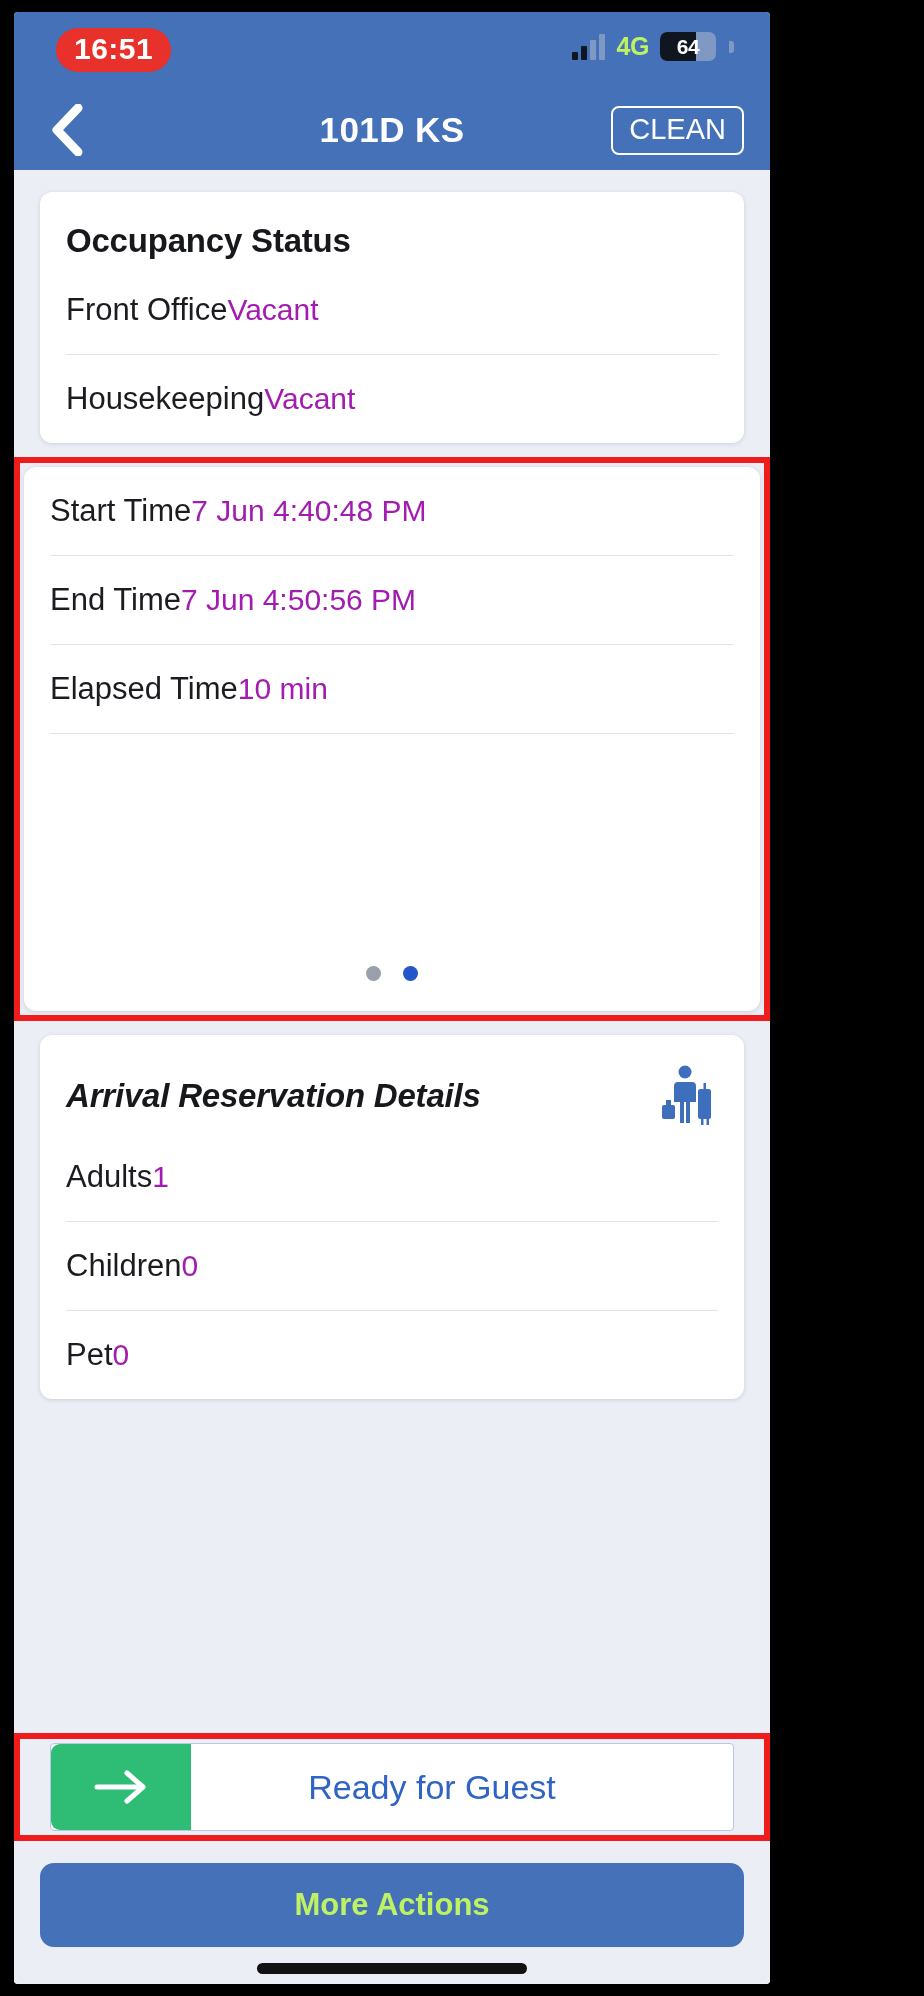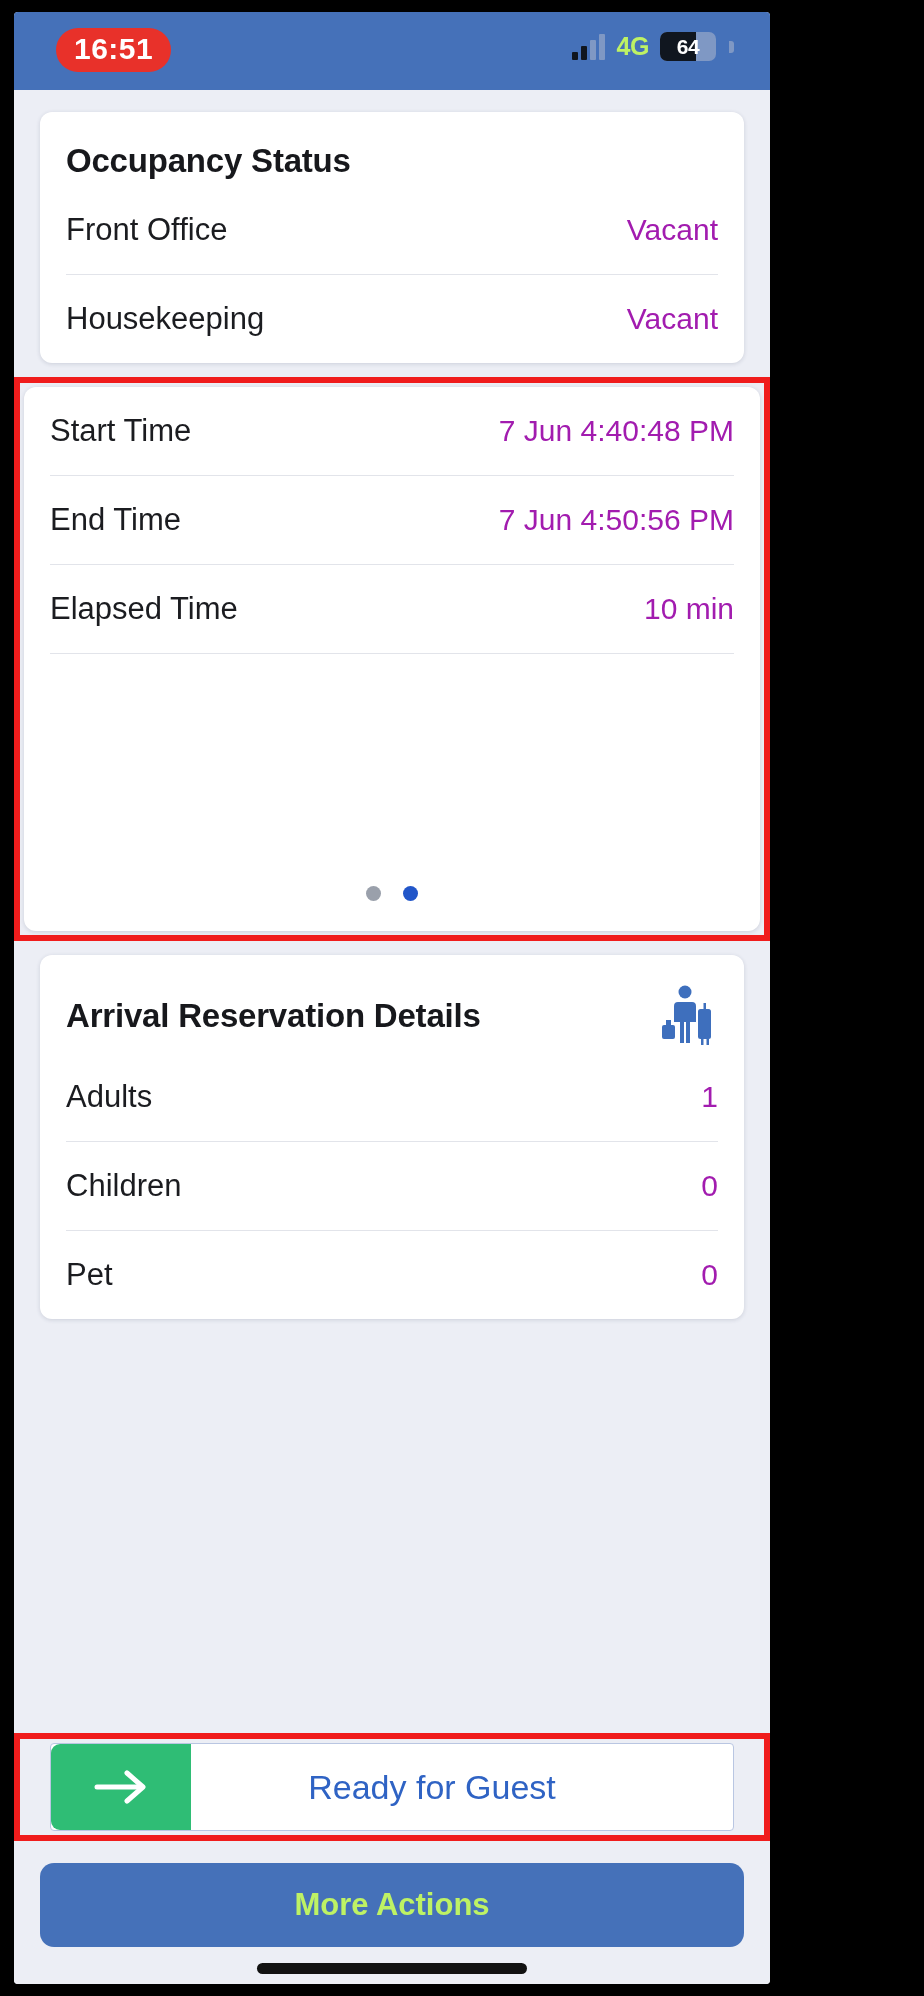--- a/index.html
+++ b/index.html
@@ -162,21 +162,20 @@
   .card-title {
     font-size: 33px;
     font-weight: bold;
     color: #17181c;
     padding: 30px 0 6px;
     letter-spacing: -0.2px;
   }
   .row {
     display: flex;
     align-items: center;
-    justify-content: space-between;
     padding: 26px 0;
     border-bottom: 1px solid #e2e4ea;
   }
   .row:last-child { border-bottom: none; }
   .row-label {
     font-size: 31px;
     color: #1b1c20;
   }
   .row-value {
     font-size: 30px;
@@ -201,20 +200,21 @@
   }
   .dot { width: 15px; height: 15px; border-radius: 50%; background: #9aa0ab; }
   .dot.active { background: #2256c9; }
 
   
   .arrival-head {
     display: flex;
     align-items: center;
     justify-content: space-between;
     padding: 30px 0 6px;
+    font-style: italic;
   }
   .arrival-icon { width: 58px; height: 62px; }
 
   
   .footer {
     flex: 0 0 auto;
     background: #eceef5;
     padding: 0 0 10px;
   }
   .ready-wrap { padding: 0 4px; }
@@ -285,20 +285,29 @@
         </span>
         <span class="net-label">4G</span>
         <span class="battery">
           <span class="fill"></span>
           <span class="pct">64</span>
         </span>
         <span class="battery-tip"></span>
       </div>
     </div>
 
+    <div class="navbar">
+      <div class="back-btn">
+        <svg width="34" height="52" viewBox="0 0 34 52">
+          <polyline points="28,4 7,26 28,48" fill="none" stroke="#ffffff" stroke-width="9" stroke-linecap="round" stroke-linejoin="round"></polyline>
+        </svg>
+      </div>
+      <div class="nav-title">101D KS</div>
+      <div class="clean-btn">CLEAN</div>
+    </div>
 
     <div class="body">
 
       <div class="spacer-22"></div>
 
       <div class="card">
         <div class="card-title">Occupancy Status</div>
         <div class="row">
           <span class="row-label">Front Office</span>
           <span class="row-value">Vacant</span>

